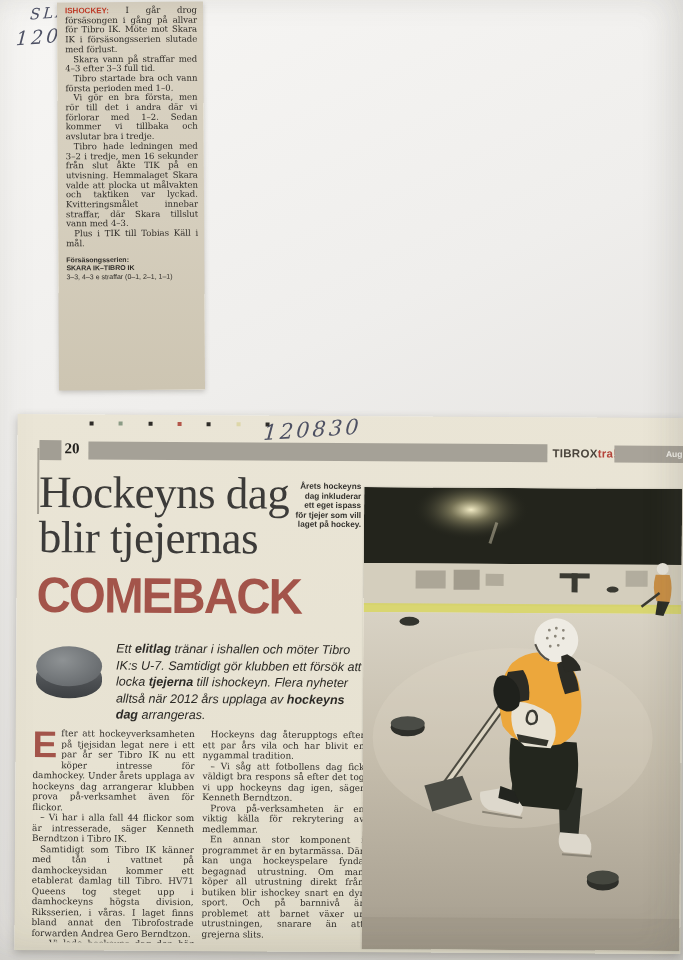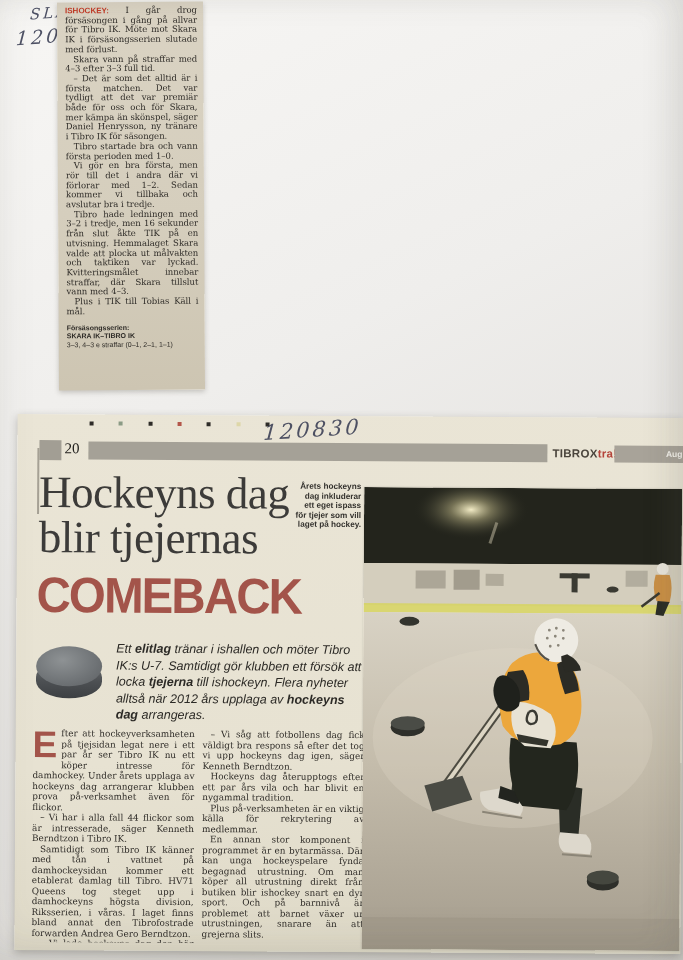--- a/index.html
+++ b/index.html
@@ -28,21 +28,21 @@
   .ct-facts .b{font-weight:bold;}
 
   
   .clip-bottom{position:absolute;left:16px;top:416px;width:666px;height:536px;overflow:hidden;
     background:linear-gradient(175deg,#eae5d6 0%,#e7e2d2 60%,#ddd8c6 100%);
     box-shadow:0 3px 8px rgba(60,55,45,.30);transform:rotate(.35deg);}
   .fold-line{position:absolute;left:20px;top:34px;width:2px;height:66px;background:rgba(40,35,30,.35);}
   .reg-marks{position:absolute;left:72px;top:7px;width:180px;display:flex;justify-content:space-between;}
   .reg-marks span{width:4px;height:4px;display:block;}
   .page-box{position:absolute;left:22px;top:26px;width:22px;height:20px;background:#a29e94;}
-  .page-num{position:absolute;left:47px;top:26px;font-weight:normal;font-size:15px;color:#23211e;
+  .page-num{position:absolute;left:47px;top:26px;font-weight:bold;font-size:15px;color:#23211e;
     font-family:"Liberation Serif",serif;}
   .page-bar{position:absolute;left:71px;top:27px;width:459px;height:18px;background:#a5a197;}
   .logo{position:absolute;left:535px;top:30px;font-weight:bold;font-size:11.5px;letter-spacing:.3px;}
   .logo .d{color:#4a443c;font-variant:small-caps;text-align:right;}
   .badge{position:absolute;left:597px;top:28px;width:60px;height:17px;line-height:17px;
     text-align:center;color:#f4f2ec;font-weight:bold;font-size:8.5px;}
   .hw-bottom{left:246px;top:2px;font-size:21px;}
 
   .cb-headline{position:absolute;left:22px;top:56px;margin:0;font-family:"Liberation Serif",serif;
     font-weight:400;font-size:45px;line-height:45px;letter-spacing:-.5px;color:#3c3b39;}
@@ -77,21 +77,20 @@
 <div class="scene">
 
   <div class="handwrite" style="left: 30px; top: 4px; font-size: 15px; color: rgb(60, 64, 86);">SLA</div>
   <div class="handwrite" style="left: 16px; top: 24px; font-size: 19px; color: rgb(60, 64, 86);">120830</div>
 
   <div class="clip-top">
     <div class="ct-body">
       <p><span class="kicker" style="color: rgb(194, 59, 40);">ISHOCKEY:</span>
          <span>I går drog försäsongen i gång på allvar för Tibro IK. Möte mot Skara IK i försäsongsserien slutade med förlust.</span></p>
       <p class="ind">Skara vann på straffar med 4–3 efter 3–3 full tid.</p>
-      <p class="ind">– Det är som det alltid är i första matchen. Det var tydligt att det var premiär både för oss och för Skara, mer kämpa än skönspel, säger Daniel Henrysson, ny tränare i Tibro IK för säsongen.</p>
       <p class="ind">Tibro startade bra och vann första perioden med 1–0.</p>
       <p class="ind">Vi gör en bra första, men rör till det i andra där vi förlorar med 1–2. Sedan kommer vi tillbaka och avslutar bra i tredje.</p>
       <p class="ind">Tibro hade ledningen med 3–2 i tredje, men 16 sekunder från slut åkte TIK på en utvisning. Hemmalaget Skara valde att plocka ut målvakten och taktiken var lyckad. Kvitteringsmålet innebar straffar, där Skara tillslut vann med 4–3.</p>
       <p class="ind">Plus i TIK till Tobias Käll i mål.</p>
     </div>
     <div class="ct-facts">
       <div class="b">Försäsongsserien:</div>
       <div class="b">SKARA IK–TIBRO IK</div>
       <div>3–3, 4–3 e straffar (0–1, 2–1, 1–1)</div>
 
@@ -135,23 +134,23 @@
     </div>
 
     <div class="cb-cols">
       <div class="col">
         <p><span class="dropcap" style="color: rgb(163, 84, 74);">E</span><span>fter att hockeyverksamheten på tjejsidan legat nere i ett par år ser Tibro IK nu ett köper intresse för damhockey. Under årets upplaga av hockeyns dag arrangerar klubben prova på-verksamhet även för flickor.</span></p>
         <p class="ind">– Vi har i alla fall 44 flickor som är intresserade, säger Kenneth Berndtzon i Tibro IK.</p>
         <p class="ind">Samtidigt som Tibro IK känner med tån i vattnet på damhockeysidan kommer ett etablerat damlag till Tibro. HV71 Queens tog steget upp i damhockeyns högsta division, Riksserien, i våras. I laget finns bland annat den Tibrofostrade forwarden Andrea Gero Berndtzon.</p>
         <p class="ind">– Vi lade hockeyns dag den här helgen eftersom HV skulle vara här på</p>
       </div>
       <div class="col">
+        <p class="ind">Hockeyns dag återupptogs efter ett par års vila och har blivit en nygammal tradition.</p>
         <p class="ind">– Vi såg att fotbollens dag fick väldigt bra respons så efter det tog vi upp hockeyns dag igen, säger Kenneth Berndtzon.</p>
-        <p class="ind">Hockeyns dag återupptogs efter ett par års vila och har blivit en nygammal tradition.</p>
-        <p class="ind">Plus på-verksamheten är en viktig källa för rekrytering av medlemmar.</p>
+        <p class="ind">Prova på-verksamheten är en viktig källa för rekrytering av medlemmar.</p>
         <p class="ind">En annan stor komponent i programmet är en bytarmässa. Där kan unga hockeyspelare fynda begagnad utrustning. Om man köper all utrustning direkt från butiken blir ishockey snart en dyr sport. Och på barnnivå är problemet att barnet växer ur utrustningen, snarare än att grejerna slits.</p>
 
       </div>
     </div>
 
     <div class="cb-photo">
       <svg width="318" height="462" viewBox="0 0 318 462">
         <defs>
           <radialGradient id="glow" cx="50%" cy="50%" r="50%">
             <stop offset="0%" stop-color="#fdf6cf" stop-opacity=".95"></stop>

